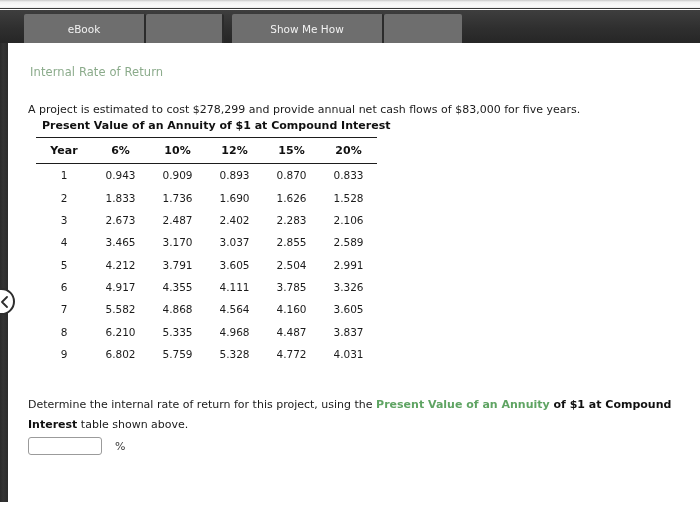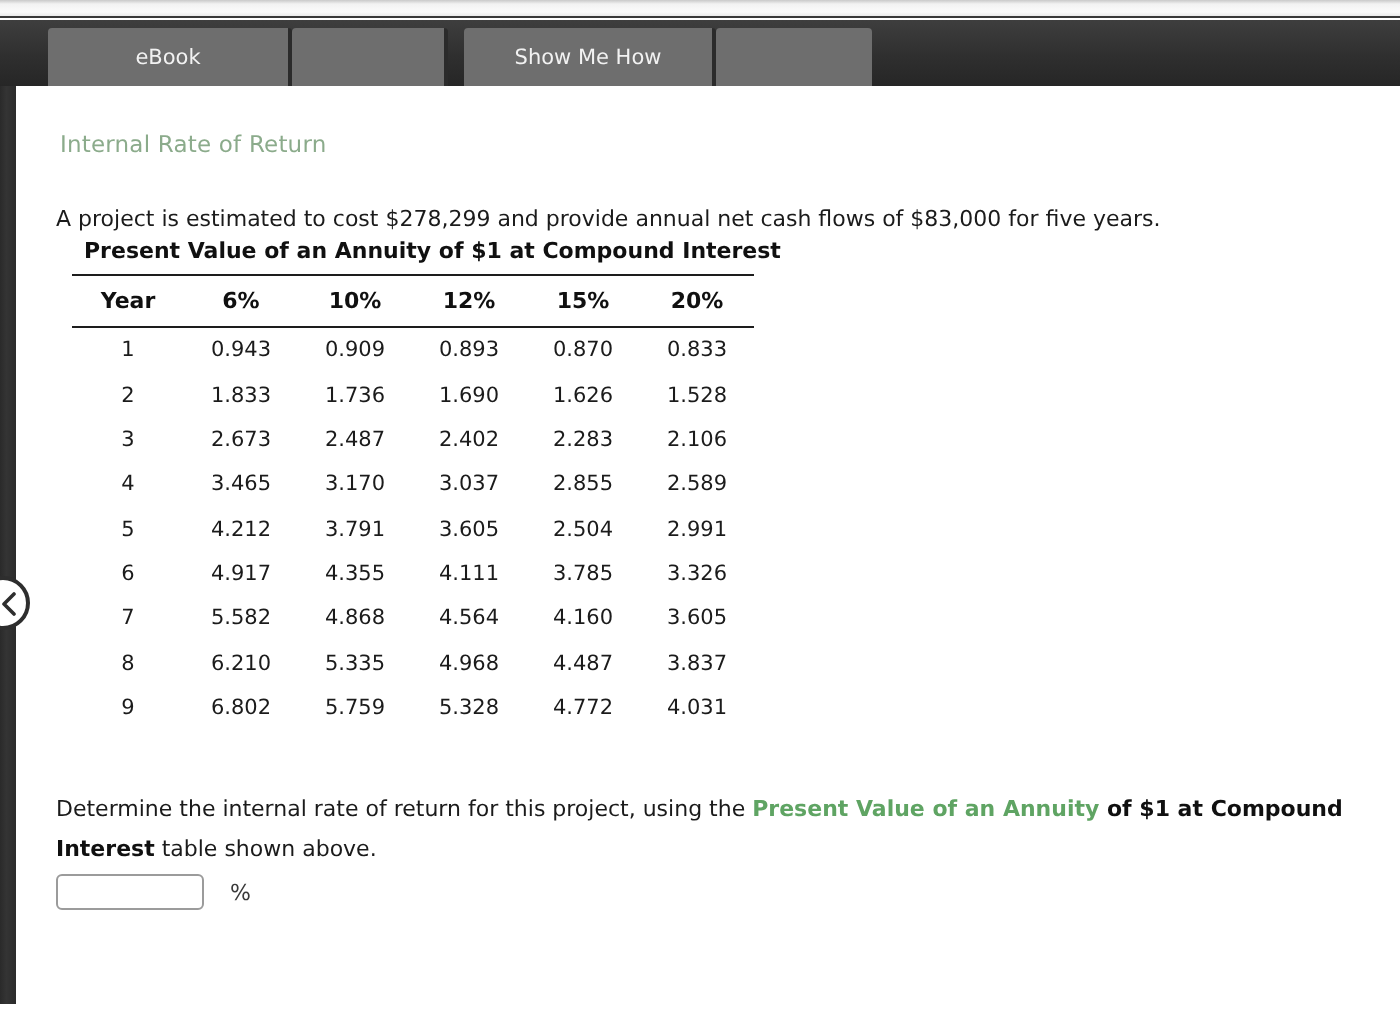--- a/index.html
+++ b/index.html
@@ -52,21 +52,21 @@
     align-items: center;
     justify-content: center;
     box-sizing: border-box;
     border-top-left-radius: 2px;
     border-top-right-radius: 2px;
     user-select: none;
   }
   .tab-ebook   { width: 122px; }
   .tab-blank1  { width: 78px; }
   .tab-gap     { width: 8px; background: transparent; border-right: none; }
-  .tab-show    { width: 126px; text-align: center; }
+  .tab-show    { width: 152px; text-align: center; }
   .tab-blank2  { width: 78px; border-right: none; }
 
   
   .left-rail {
     position: absolute;
     left: 0;
     top: 43px;
     width: 8px;
     height: 459px;
     background: linear-gradient(to right, #2a2a2a 0%, #343434 40%, #2b2b2b 100%);

